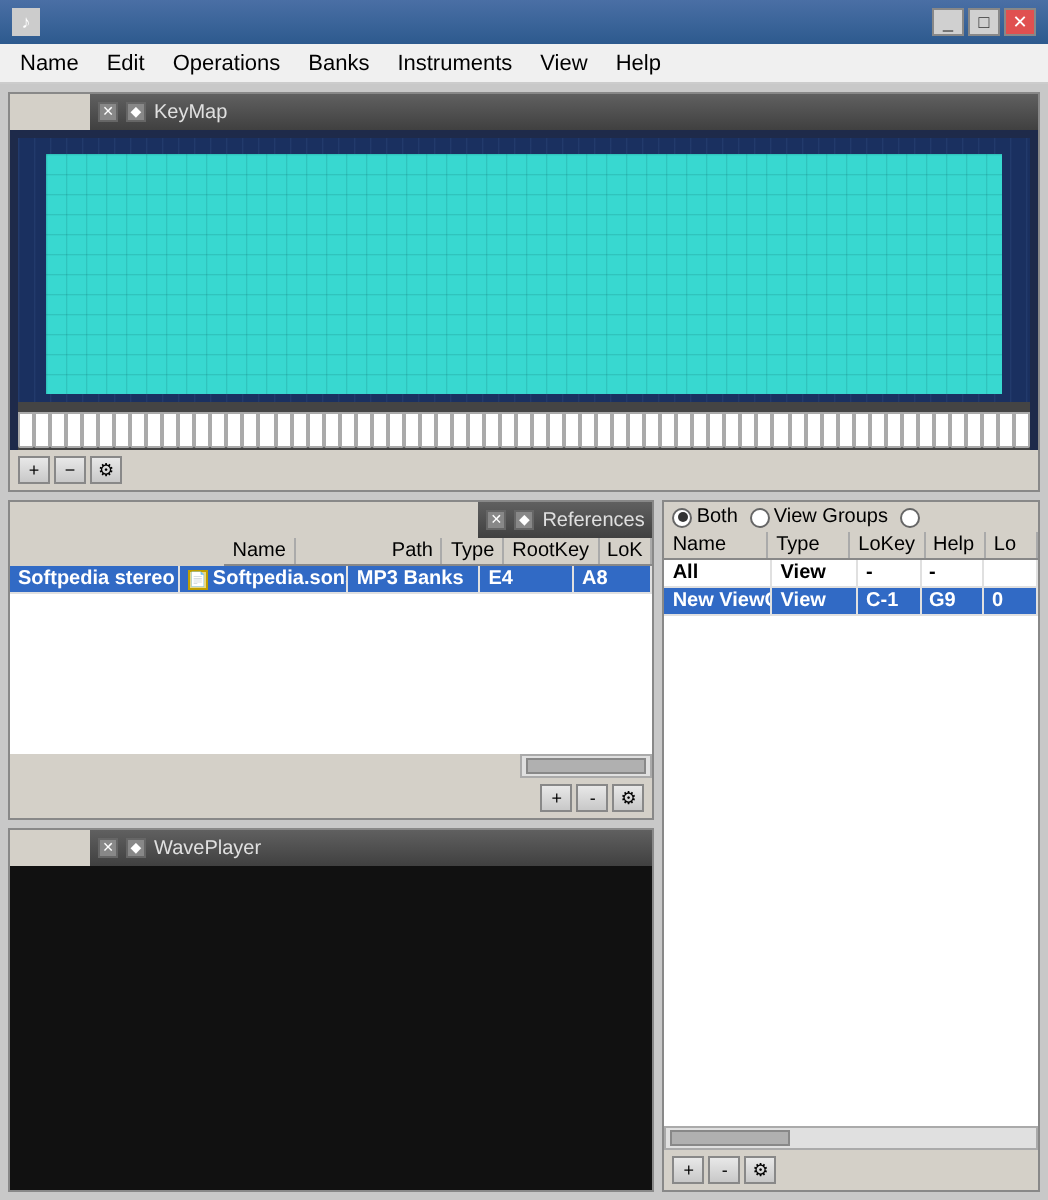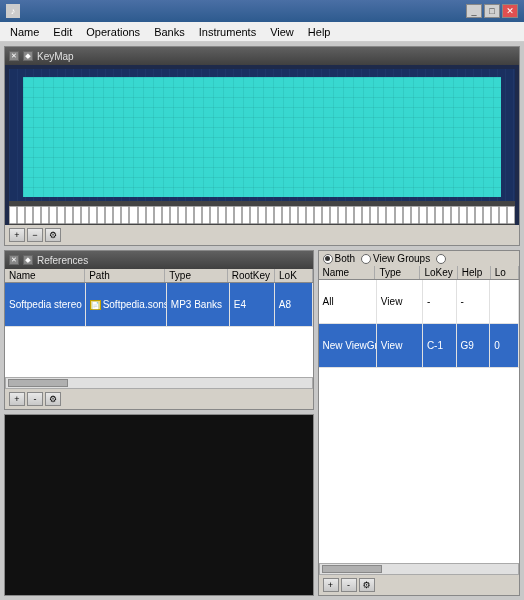--- a/index.html
+++ b/index.html
@@ -86,20 +86,21 @@
     }
     .panel-header {
       background: linear-gradient(to bottom, #606060, #404040);
       color: white;
       padding: 2px 4px;
       display: flex;
       align-items: center;
       gap: 4px;
       height: 18px;
       min-height: 18px;
+      margin-left: 40px;
     }
     .panel-header-icon {
       width: 10px;
       height: 10px;
       background: #888;
       border: 1px solid #666;
       display: flex;
       align-items: center;
       justify-content: center;
       font-size: 7px;
@@ -144,20 +145,21 @@
       display: flex;
       gap: 4px;
       flex: 1;
       min-height: 0;
     }
     
     .references-panel {
       flex: 0 0 305px;
       display: flex;
       flex-direction: column;
+      align-items: flex-end;
     }
     .table-header {
       background: #d4d0c8;
       display: flex;
       border-bottom: 1px solid #888;
     }
     .th {
       padding: 1px 4px;
       font-size: 10px;
       border-right: 1px solid #aaa;
@@ -165,25 +167,26 @@
     }
     .table-row {
       display: flex;
       border-bottom: 1px solid #e0e0e0;
     }
     .table-row.selected {
       background: #316ac5;
       color: white;
     }
     .td {
-      padding: 16px 4px;
+      padding: 1px 4px;
       font-size: 10px;
       border-right: 1px solid #e0e0e0;
       white-space: nowrap;
       overflow: hidden;
+      font-weight: bold;
     }
     .scrollbar-h {
       height: 12px;
       background: #e0e0e0;
       border: 1px solid #aaa;
       display: flex;
       align-items: center;
     }
     .scrollbar-thumb {
       width: 60px;
@@ -441,21 +444,21 @@
 
       <div class="panel references-panel" style="flex: 0 0 160px;">
         <div class="panel-header">
           <div class="panel-header-icon">✕</div>
           <div class="panel-header-icon">◆</div>
           <span class="panel-title">References</span>
         </div>
 
         <div class="table-header">
           <div class="th" style="flex:2;">Name</div>
-          <div class="th" style="flex:2;">Path</div>
+          <div class="th" style="flex:2;margin-left:44px;">Path</div>
           <div class="th" style="flex:1.5;">Type</div>
           <div class="th" style="flex:1;">RootKey</div>
           <div class="th" style="flex:0.8;">LoK</div>
         </div>
 
         <div style="flex:1; overflow:hidden; background:white;">
           <div class="table-row selected">
             <div class="td" style="flex:2;">Softpedia stereo</div>
             <div class="td" style="flex:2; display:flex; align-items:center;">
               <span style="width:12px;height:10px;background:#e8d888;border:1px solid #c0a000;display:inline-block;margin-right:2px;font-size:7px;text-align:center;line-height:10px;">📄</span>
@@ -476,20 +479,25 @@
         </div>
 
         <div class="panel-footer">
           <div class="small-btn">+</div>
           <div class="small-btn">-</div>
           <div class="small-btn">⚙</div>
         </div>
       </div>
 
       <div class="panel waveplayer-panel">
+        <div class="panel-header">
+          <div class="panel-header-icon">✕</div>
+          <div class="panel-header-icon">◆</div>
+          <span class="panel-title">WavePlayer</span>
+        </div>
         <div class="wave-display"></div>
       </div>
 
     </div>
 
     <div class="panel groups-panel">
 
       <div class="radio-row">
         <div class="radio-item">
           <div class="radio-circle selected"></div>

